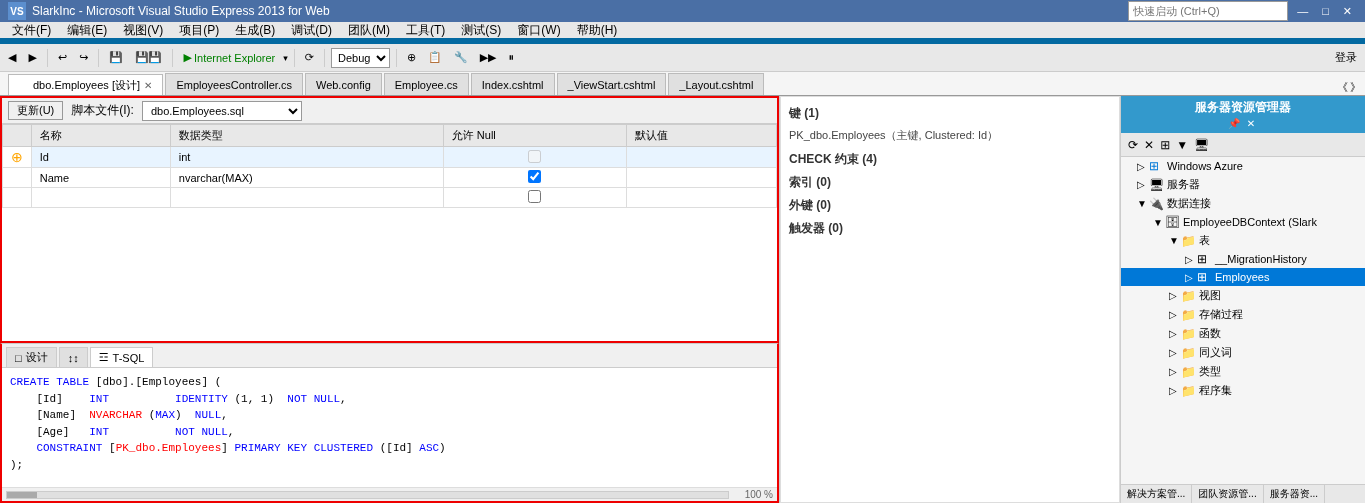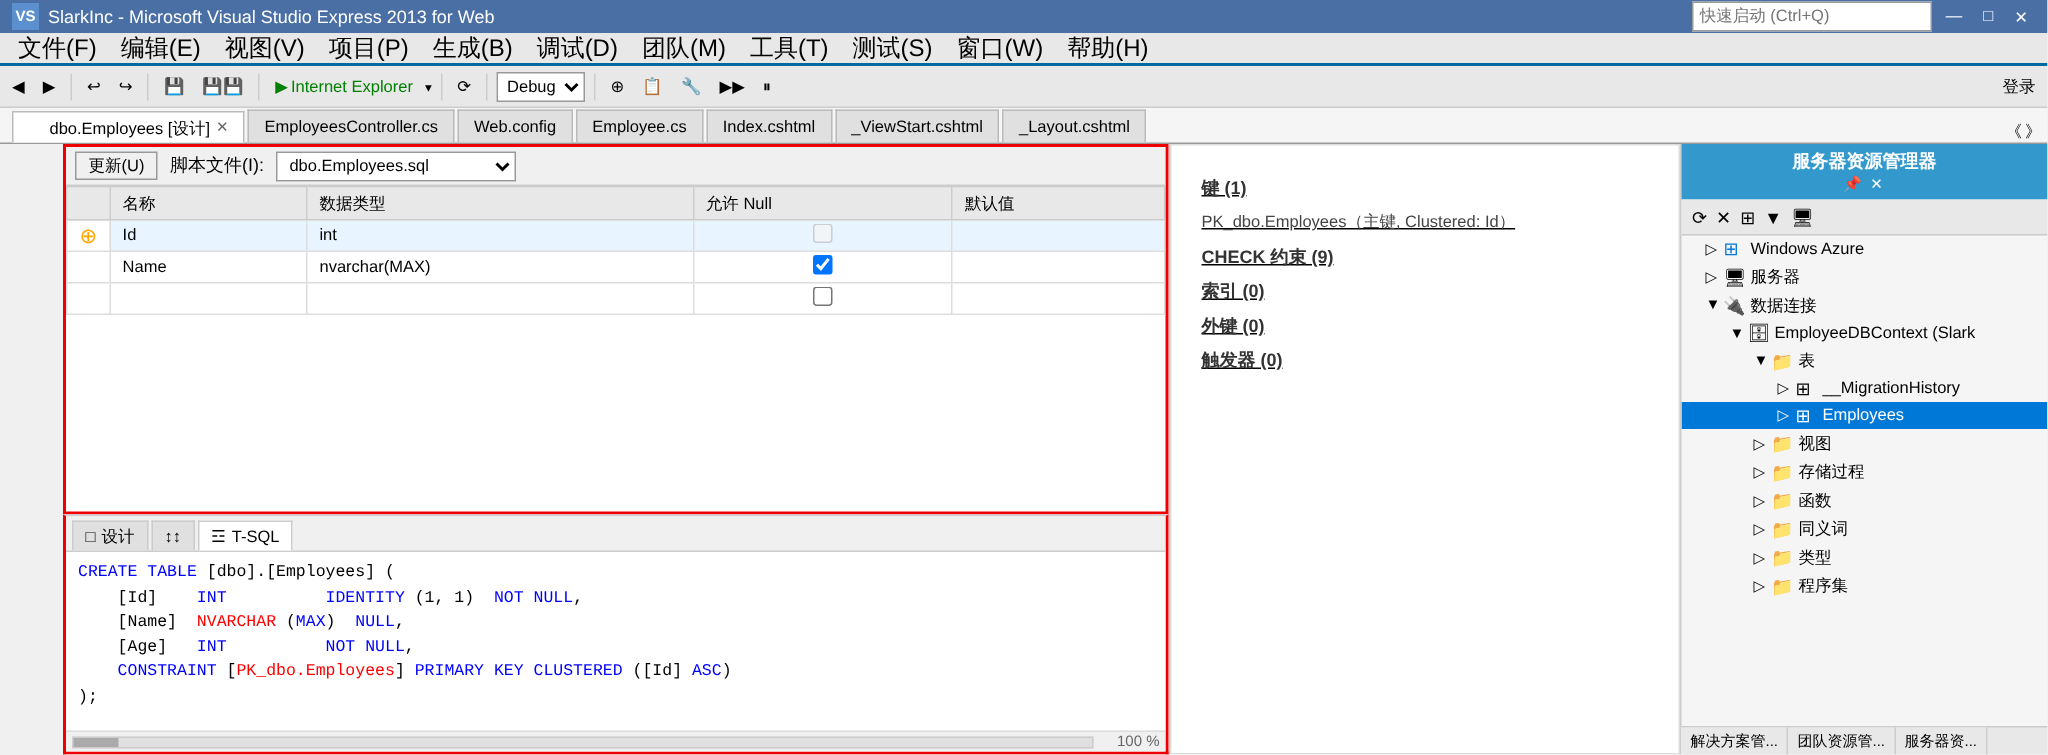--- a/index.html
+++ b/index.html
@@ -6,56 +6,56 @@
     body { font-family: 'Segoe UI', Arial, sans-serif; font-size: 12px; background: #f0f0f0; width: 1365px; height: 503px; overflow: hidden; }
 
     
     .title-bar { background: #4a6fa5; color: white; height: 22px; display: flex; align-items: center; justify-content: space-between; padding: 0 8px; font-size: 12px; }
     .title-bar-left { display: flex; align-items: center; gap: 6px; }
     .title-bar-right { display: flex; align-items: center; gap: 4px; }
     .title-bar-btn { background: none; border: none; color: white; cursor: pointer; padding: 1px 5px; font-size: 11px; }
     .vs-logo { width: 18px; height: 18px; background: #5c8fce; display: inline-flex; align-items: center; justify-content: center; font-weight: bold; font-size: 10px; color: white; }
 
     
-    .menu-bar { background: #e8e8e8; height: 22px; display: flex; align-items: center; padding: 0 4px; border-bottom: 2px solid #0369a1; font-size: 16px; }
+    .menu-bar { background: #e8e8e8; height: 22px; display: flex; align-items: center; padding: 0 4px; border-bottom: 6px solid #0369a1; font-size: 12px; }
     .menu-item { padding: 2px 8px; cursor: pointer; }
 
     
     .toolbar { background: #e8e8e8; height: 28px; display: flex; align-items: center; padding: 0 4px; border-bottom: 1px solid #ccc; gap: 4px; }
     .toolbar-btn { background: none; border: none; cursor: pointer; padding: 2px 4px; font-size: 11px; display: flex; align-items: center; gap: 2px; }
     .toolbar-separator { width: 1px; height: 18px; background: #ccc; margin: 0 2px; }
     .toolbar-select { height: 20px; font-size: 11px; border: 1px solid #999; background: white; padding: 0 2px; }
     .quick-launch { height: 20px; width: 160px; font-size: 11px; border: 1px solid #999; background: white; padding: 0 4px; }
 
     
     .tab-row { background: #f5f5f5; height: 24px; display: flex; align-items: flex-end; border-bottom: 1px solid #999; padding-left: 8px; overflow: hidden; }
     .tab { height: 22px; padding: 2px 10px; border: 1px solid #bbb; border-bottom: none; background: #e0e0e0; cursor: pointer; font-size: 11px; display: flex; align-items: center; gap: 4px; margin-right: 2px; white-space: nowrap; }
     .tab.active { background: white; border-bottom: 1px solid white; margin-bottom: -1px; padding-left: 24px; }
     .tab-close { font-size: 10px; color: #666; }
     .tab-scroll { margin-left: auto; display: flex; align-items: center; gap: 2px; padding-right: 4px; }
 
     
     .main-layout { display: flex; height: calc(503px - 22px - 22px - 28px - 24px); }
 
     
-    .editor-panel { flex: 1; display: flex; flex-direction: column; border-right: 1px solid #ccc; min-width: 0; margin-left: 42px; }
+    .editor-panel { flex: 1; display: flex; flex-direction: column; border-right: 1px solid #ccc; min-width: 0; }
 
     
     .design-editor { flex: 1; background: white; border: 2px solid #e00; overflow: hidden; display: flex; flex-direction: column; min-height: 0; }
     .design-toolbar { background: #f0f0f0; height: 26px; display: flex; align-items: center; padding: 2px 6px; border-bottom: 1px solid #ccc; gap: 8px; }
     .design-toolbar-btn { background: none; border: 1px solid #999; padding: 1px 8px; font-size: 11px; cursor: pointer; }
     .design-toolbar-select { height: 20px; font-size: 11px; border: 1px solid #999; background: white; padding: 0 4px; width: 160px; }
     .design-table { flex: 1; overflow: auto; }
     .design-table table { width: 100%; border-collapse: collapse; }
     .design-table th { background: #e8e8e8; border: 1px solid #ccc; padding: 3px 8px; text-align: left; font-size: 11px; font-weight: normal; }
     .design-table td { border: 1px solid #ddd; padding: 2px 8px; font-size: 11px; }
     .row-key td:first-child { position: relative; }
 
     
-    .center-panel { width: 340px; background: white; border: 1px solid #ddd; overflow-y: auto; padding: 20px; text-decoration: underline; }
+    .center-panel { width: 340px; background: white; border: 1px solid #ddd; overflow-y: auto; padding: 8px; }
     .prop-section { margin-bottom: 6px; }
     .prop-title { font-weight: bold; font-size: 12px; margin-bottom: 4px; color: #333; }
     .prop-item { font-size: 11px; padding: 2px 0; color: #444; }
 
     
     .sql-panel { height: 160px; background: white; border: 2px solid #e00; border-top: 1px solid #ccc; display: flex; flex-direction: column; }
     .sql-tabs { background: #f0f0f0; height: 24px; display: flex; align-items: flex-end; border-bottom: 1px solid #ccc; padding-left: 4px; }
     .sql-tab { height: 20px; padding: 2px 8px; border: 1px solid #ccc; border-bottom: none; background: #e0e0e0; cursor: pointer; font-size: 11px; margin-right: 2px; display: flex; align-items: center; gap: 4px; }
     .sql-tab.active { background: white; }
     .sql-content { flex: 1; overflow: auto; padding: 6px 8px; font-family: 'Consolas', 'Courier New', monospace; font-size: 11px; line-height: 1.5; background: white; }
@@ -261,21 +261,21 @@
       </div>
     </div>
   </div>
 
   <div class="center-panel">
     <div class="prop-section">
       <div class="prop-title">键 (1)</div>
       <div class="prop-item">PK_dbo.Employees（主键, Clustered: Id）</div>
     </div>
     <div class="prop-section">
-      <div class="prop-title">CHECK 约束 (9)</div>
+      <div class="prop-title">CHECK 约束 (4)</div>
     </div>
     <div class="prop-section">
       <div class="prop-title">索引 (0)</div>
     </div>
     <div class="prop-section">
       <div class="prop-title">外键 (0)</div>
     </div>
     <div class="prop-section">
       <div class="prop-title">触发器 (0)</div>
     </div>

